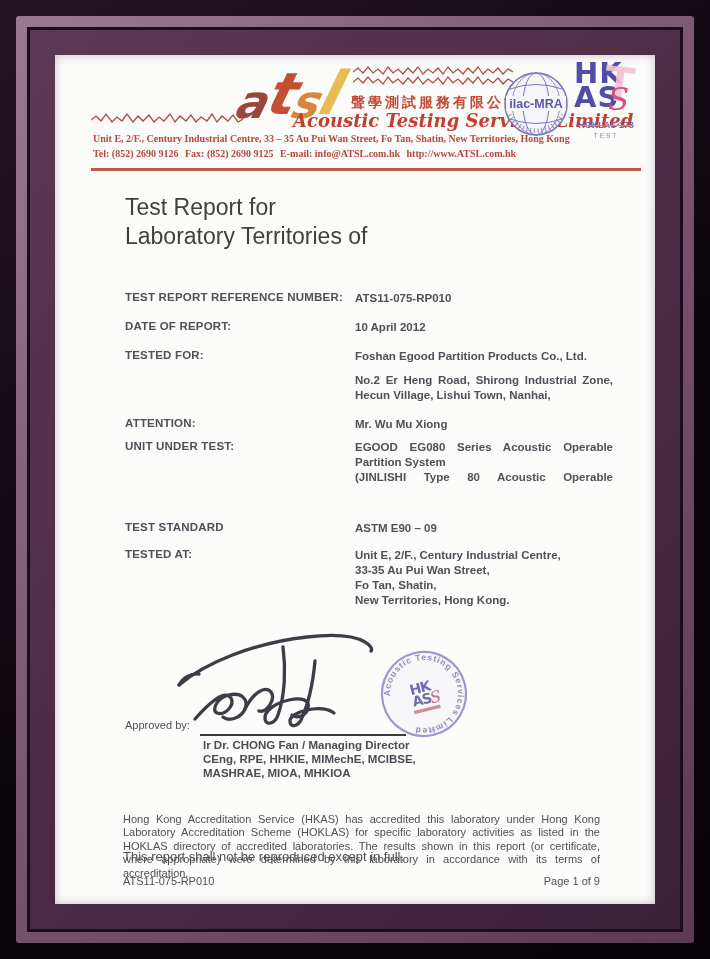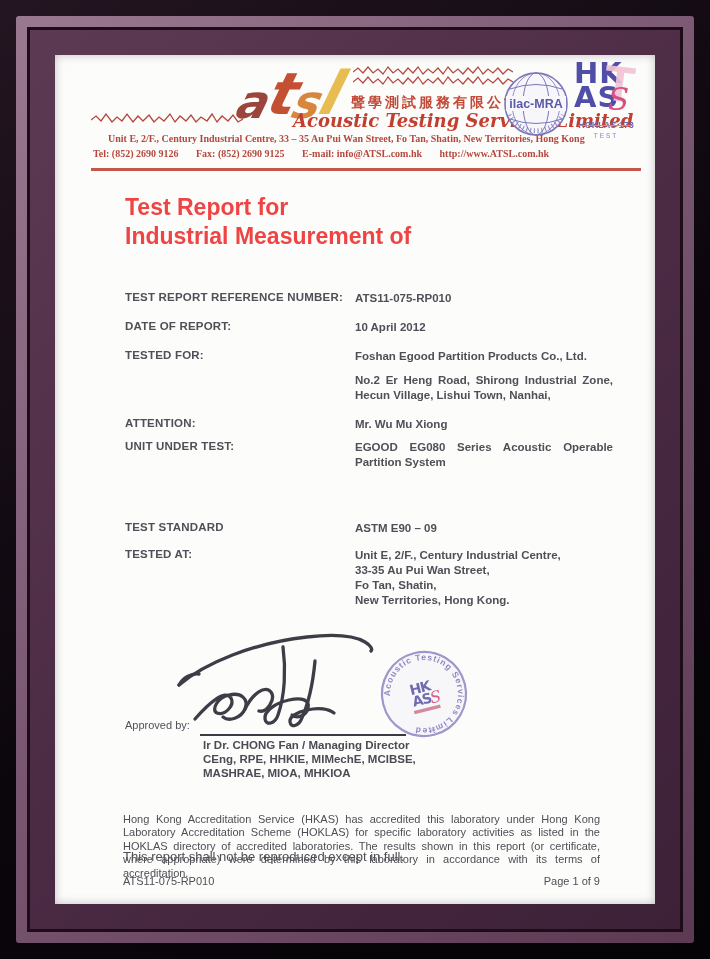--- a/index.html
+++ b/index.html
@@ -17,38 +17,38 @@
     font-family:"DejaVu Sans",sans-serif;font-weight:800;letter-spacing:-.1em;white-space:nowrap;}
   .logo-atsl span{position:static;display:inline-block;}
   .la{color:#9a463c;font-size:46px;line-height:60px;vertical-align:-4px;}
   .lt{color:#c45033;font-size:58px;line-height:60px;}
   .ls{color:#d8863d;font-size:46px;vertical-align:-4px;}
   .ll{color:#e7bd52;font-size:60px;line-height:60px;}
   .cn{left:296px;top:39px;font-size:14px;font-weight:bold;color:#c24a38;letter-spacing:3px;white-space:nowrap;}
   .en-script{left:238px;top:55px;font-size:18px;font-style:italic;font-weight:bold;color:#c23f30;
     font-family:"DejaVu Serif",serif;white-space:nowrap;}
   .addr{left:38px;font-size:10px;font-weight:bold;color:#b5473c;font-family:"Liberation Serif",serif;white-space:nowrap;}
-  .addr1{top:78px;margin-left:15px;}
+  .addr1{top:78px;}
   .addr2{top:93px;}
-  .addr2 span{position:static;display:inline-block;margin-right:15px;}
+  .addr2 span{position:static;display:inline-block;margin-right:4px;}
   .red-rule{left:36px;top:113px;width:550px;height:2.5px;background:#c4564c;}
   .zz-left{left:36px;top:56px;}
   .zz-tr{left:298px;top:10px;}
   
   .ilac{left:446px;top:14px;}
   .hkas{left:519px;top:6px;width:70px;height:96px;}
   .hkas .big{position:static;display:block;font-size:29px;line-height:24px;font-weight:800;
     color:#504ea6;letter-spacing:1px;font-family:"DejaVu Sans",sans-serif;}
   .hkas .ribbon{left:30px;top:-6px;font-size:50px;font-weight:bold;color:#f2c3d6;transform:rotate(7deg);opacity:.9;}
   .hkas .pinks{left:34px;top:20px;font-size:31px;font-style:italic;font-family:"DejaVu Serif",serif;color:#d84e80;}
   .hoklas{left:0;top:59px;width:64px;text-align:center;font-size:9px;font-weight:bold;color:#6b65b0;
     text-decoration:line-through;text-decoration-color:#dd7e9e;white-space:nowrap;}
   .hoklas-sub{left:0;top:71px;width:64px;text-align:center;font-size:6.5px;letter-spacing:2px;color:#8a84c2;}
   
-  .title{left:70px;top:138px;font-size:23px;font-weight:bold;color:#ef4444;line-height:28.5px;width:420px;}
+  .title{left:70px;top:138px;font-size:23px;font-weight:normal;color:#404040;line-height:28.5px;width:420px;}
   .title div{position:static;}
   
   .row{left:70px;width:492px;}
   .lbl{left:0;top:0;width:226px;font-size:11.5px;font-weight:bold;color:#4f4f57;letter-spacing:.2px;}
   .val{left:230px;top:0;width:258px;}
   .val div{position:static;font-size:11.5px;font-weight:bold;color:#4f4f57;line-height:15px;}
   .jl{text-align:justify;text-align-last:justify;}
   
   .approved{left:70px;top:664px;font-size:11px;color:#4f4f57;font-weight:500;}
   .sig{left:112px;top:568px;}
@@ -116,21 +116,21 @@
       <span class="big">AS</span>
       <span class="pinks">S</span>
       <div class="hoklas">HOKLAS 173</div>
       <div class="hoklas-sub">TEST</div>
     </div>
 
     <div class="red-rule"></div>
 
     <div class="title">
       <div>Test Report for</div>
-      <div>Industrial Measurement of</div>
+      <div>Laboratory Territories of</div>
     </div>
 
     <div class="row" style="top:236px">
       <div class="lbl">TEST REPORT REFERENCE NUMBER:</div>
       <div class="val">
           <div>ATS11-075-RP010</div>
         </div>
     </div>
     <div class="row" style="top:265px">
       <div class="lbl">DATE OF REPORT:</div>
@@ -155,20 +155,21 @@
       <div class="lbl">ATTENTION:</div>
       <div class="val">
           <div>Mr. Wu Mu Xiong</div>
         </div>
     </div>
     <div class="row" style="top:385px">
       <div class="lbl">UNIT UNDER TEST:</div>
       <div class="val">
         <div class="jl">EGOOD EG080 Series Acoustic Operable</div>
         <div>Partition System</div>
+        <div class="jl">(JINLISHI Type 80 Acoustic Operable</div>
       </div>
     </div>
     <div class="row" style="top:466px">
       <div class="lbl">TEST STANDARD</div>
       <div class="val">
           <div>ASTM E90 – 09</div>
         </div>
     </div>
     <div class="row" style="top:493px">
       <div class="lbl">TESTED AT:</div>

